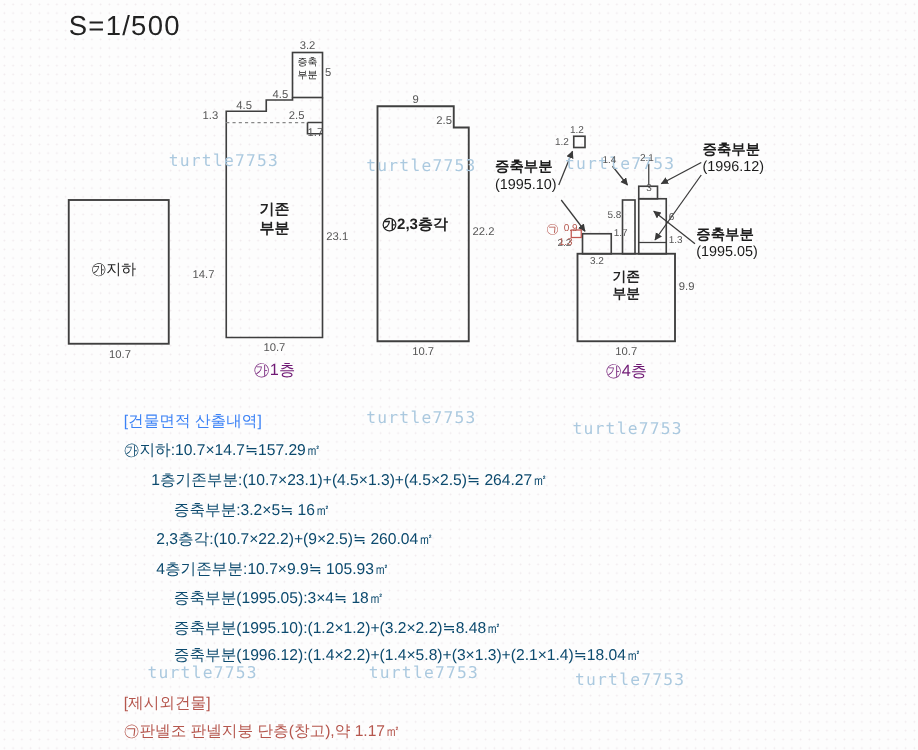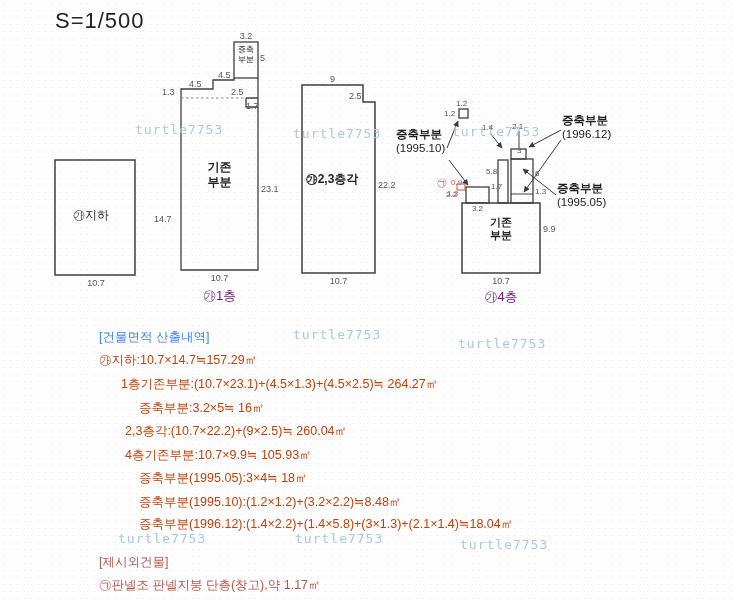--- a/index.html
+++ b/index.html
@@ -14,21 +14,21 @@
   .t{position:absolute;white-space:nowrap;}
   .dim{font-size:9px;color:#555;letter-spacing:0;}
   .dim8{font-size:8px;color:#555;}
   .ctr{text-align:center;}
   .wm{position:absolute;font-family:"DejaVu Sans Mono",monospace;font-size:13px;
       color:#abc9df;letter-spacing:1px;white-space:nowrap;}
   .room{font-size:12px;color:#222;line-height:15px;font-weight:bold;}
   .cap{font-size:13px;color:#701a75;}
   .annexlbl{font-size:11.5px;color:#1c1c1c;line-height:14px;font-weight:bold;}
   .annexlbl .date{font-weight:normal;font-size:11.5px;}
-  .calc{font-size:12.5px;color:#c2410c;}
+  .calc{font-size:12.5px;color:#0c4a6e;}
   .red{color:#b5564d;}
   svg{position:absolute;left:0;top:0;}
   .scale{font-size:22px;color:#222;letter-spacing:1px;}
 </style>
 </head>
 <body>
 
 <svg width="734" height="600" viewBox="0 0 734 600">
   <defs>
     <marker id="ah" markerWidth="7" markerHeight="7" refX="5.5" refY="3" orient="auto">

